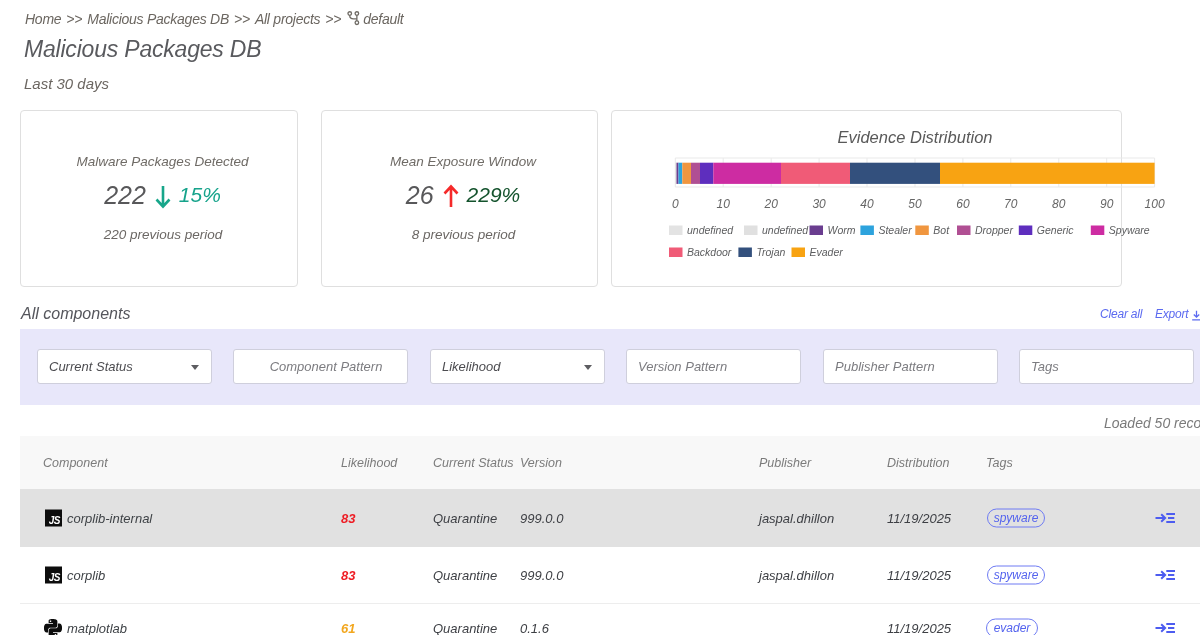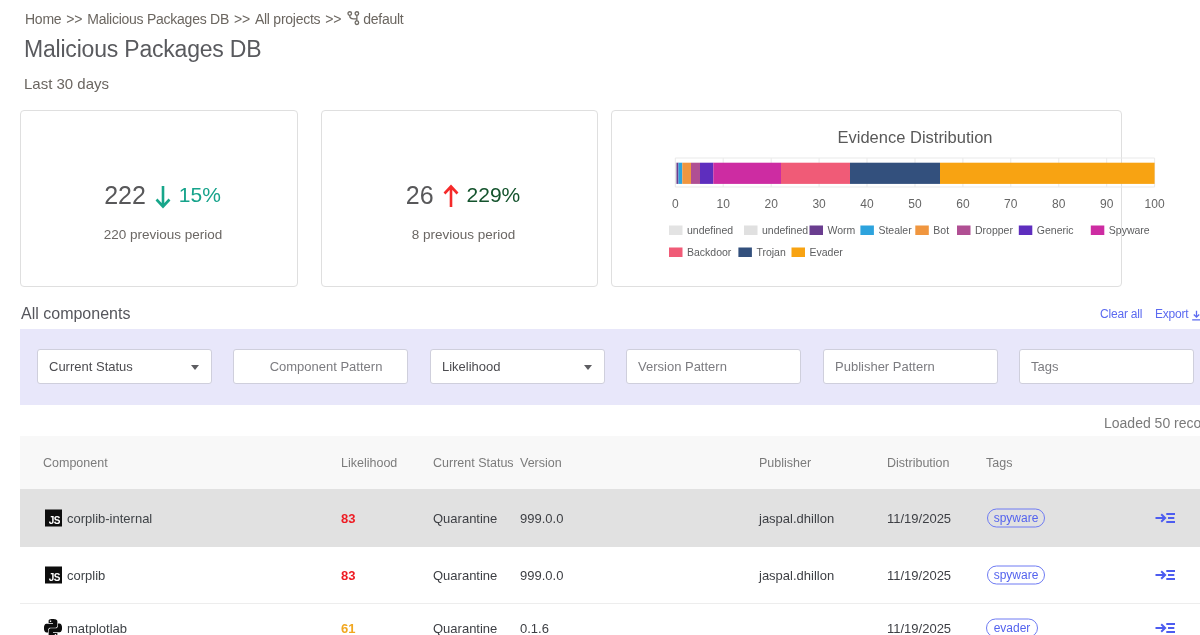--- a/index.html
+++ b/index.html
@@ -1,18 +1,18 @@
 <!DOCTYPE html>
 <html><head>
 <meta charset="utf-8">
 <style>
 * { margin:0; padding:0; box-sizing:border-box; }
 html,body { width:1200px; height:635px; overflow:hidden; background:#fff;
   font-family:"Liberation Sans", sans-serif; position:relative; }
-.abs { position:absolute; }
+.abs { position:absolute;font-style:italic; }
 
 .crumb { left:25px; top:8px; font-size:14px; letter-spacing:-0.25px; color:#6b6660; }
 .crumb span { margin-right:5px; }
 .title { left:24px; top:36px; font-size:23px; letter-spacing:-0.2px; color:#595a5e; }
 .sub { left:24px; top:75px; font-size:15px; color:#6b6661; }
 
 .card { border:1px solid #dfdfdf; border-radius:4px; top:110px; height:177px; background:#fff; }
 .card1 { left:20px; width:278px; }
 .card2 { left:321px; width:277px; }
 .card3 { left:611px; width:511px; }
@@ -67,30 +67,32 @@
         <circle cx="11.6" cy="3.2" r="1.9"></circle>
         <circle cx="11.6" cy="13" r="1.9"></circle>
         <path d="M11.6 5.1 v6"></path>
         <path d="M4 5.1 v0.6 c0 2.6 2.2 3.3 4 3.3 h3.6"></path>
       </svg></span><span>default</span>
 </div>
 <div class="abs title">Malicious Packages DB</div>
 <div class="abs sub">Last 30 days</div>
 
 <div class="abs card card1">
+  <div class="abs cardtitle">Malware Packages Detected</div>
   <div class="abs numrow">
       <span class="bignum">222</span>
       <svg width="18" height="25" viewBox="0 0 18 25" style="margin:3px 7px 0 8px;">
         <path d="M9 2 v20 M2.5 15.5 L9 22.5 l6.5 -7" fill="none" stroke="#17a68a" stroke-width="2.6"></path>
       </svg>
       <span class="pct teal">15%</span>
     </div>
   <div class="abs prev">220 previous period</div>
 </div>
 <div class="abs card card2">
+  <div class="abs cardtitle">Mean Exposure Window</div>
   <div class="abs numrow">
       <span class="bignum">26</span>
       <svg width="18" height="25" viewBox="0 0 18 25" style="margin:3px 7px 0 8px;">
         <path d="M9 23 v-20 M2.5 9.5 L9 2.5 l6.5 7" fill="none" stroke="#f52a2a" stroke-width="2.6"></path>
       </svg>
       <span class="pct red">229%</span>
     </div>
   <div class="abs prev">8 previous period</div>
 </div>
 <div class="abs card card3">

